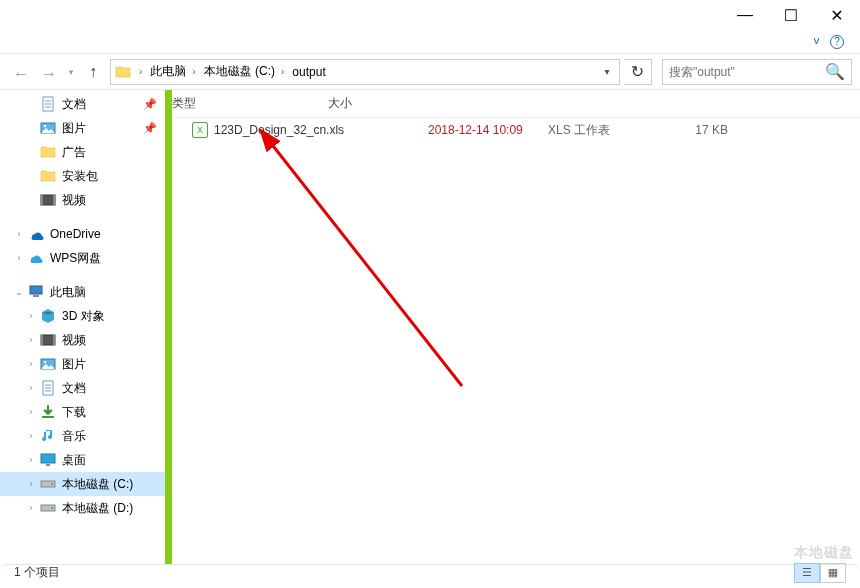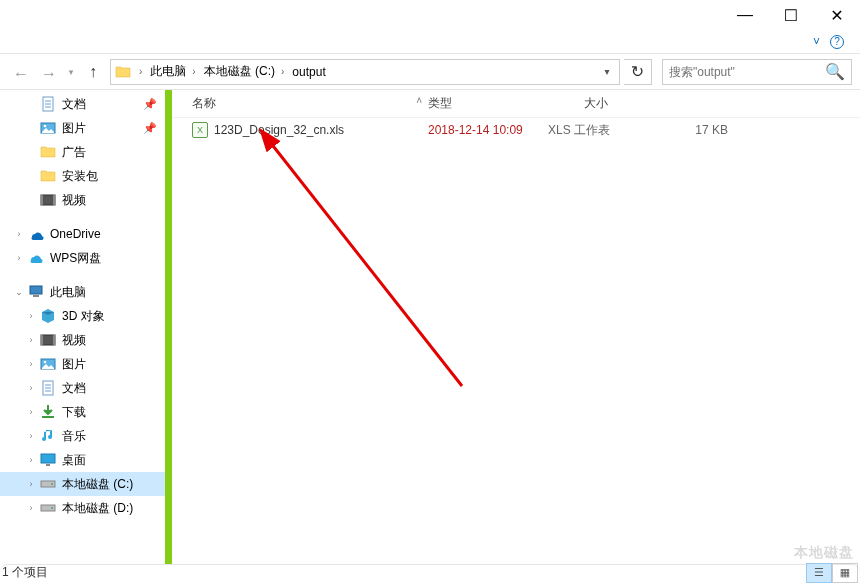--- a/index.html
+++ b/index.html
@@ -50,21 +50,21 @@
 .col-size { width: 80px; text-align: right; padding-right: 10px; }
 .rows { flex:1; position:relative; }
 .row { display: flex; height: 24px; align-items: center; font-size: 12px; color: #333; }
 .row .cell-name { width: 256px; padding-left: 20px; display: flex; align-items: center; gap: 6px; }
 .row .cell-date { width: 120px; color: #b91c1c; }
 .row .cell-type { width: 110px; color: #666; }
 .row .cell-size { width: 80px; text-align: right; padding-right: 10px; color: #666; }
 .xls-ic { width:16px; height:16px; border:1px solid #5b9b4a; border-radius:2px; display:flex; align-items:center; justify-content:center; font-size:9px; color:#5b9b4a; background:#f5fcf4; }
 
 
-.status { height: 16px; border-top: 1px solid #e5e5e5; display: flex; align-items: center; padding: 0 2px; font-size: 12px; color: #333; justify-content: space-between; border-radius: 10px; }
+.status { height: 16px; border-top: 1px solid #e5e5e5; display: flex; align-items: center; padding: 0 14px; font-size: 12px; color: #333; justify-content: space-between; border-radius: 10px; }
 .view-btns { display:flex; gap:0; }
 .view-btn { width:26px; height:20px; border:1px solid #ccc; display:flex; align-items:center; justify-content:center; font-size:11px; color:#555; }
 .view-btn.active { background:#cce8ff; border-color:#99c9ee; }
 
 
 .folder-ic-svg { fill: #ffd96a; stroke: #d9b33c; stroke-width: .5; }
 
 
 .arrow-overlay { position:absolute; pointer-events:none; }
 
@@ -313,21 +313,20 @@
           <svg width="16" height="16" viewBox="0 0 16 16">
             <rect x="1" y="5" width="14" height="6" fill="#bfbfbf" stroke="#888"></rect>
             <circle cx="12" cy="8" r="1" fill="#4a8"></circle>
           </svg>
         </span>
         <span>本地磁盘 (D:)</span>
       </div>
     </div>
   <div class="content">
     <div class="cols">
-      <div class="col-name"><span>名称</span><span class="sort-ic">˄</span></div>
       <div class="col-type">类型</div>
       <div class="col-size">大小</div>
     </div>
     <div class="rows" id="rows">
 
       <svg class="arrow-overlay" style="left:80px; top:8px;" width="230" height="280">
         <defs>
             <marker id="ah" markerWidth="10" markerHeight="10" refX="2" refY="3" orient="auto">
               <path d="M0,0 L0,6 L8,3 z" fill="#e30000"></path>
             </marker>

